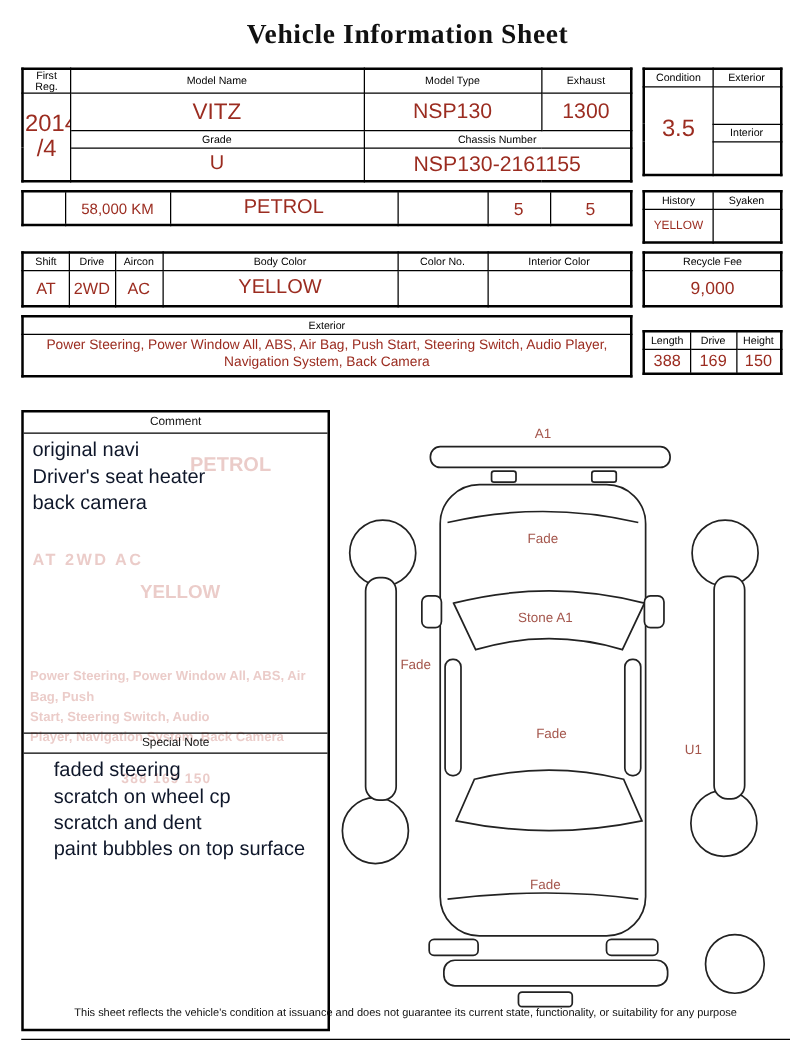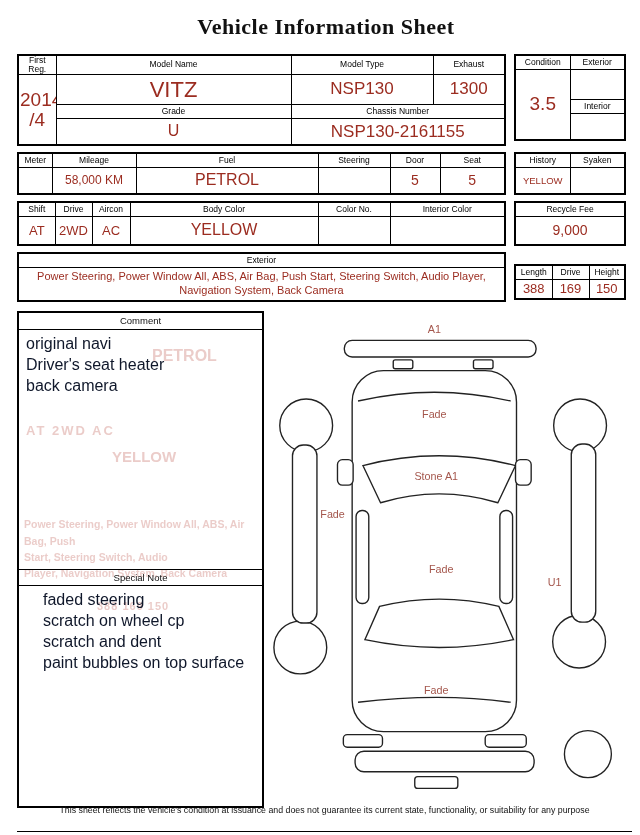--- a/index.html
+++ b/index.html
@@ -6,27 +6,27 @@
   html,body { background:#fff; }
   body { width:640px; height:835px; font-family:"Liberation Sans",sans-serif; color:#111; }
   .sheet { position:relative; width:640px; height:835px; padding:6px 5px 4px 17px; overflow:hidden; }
   .title { text-align:center; font-family:"Liberation Serif",serif; font-size:22px; font-weight:700; margin:8px 0 14px; letter-spacing:0.5px; }
 
   .row { display:flex; gap:8px; margin-bottom:6px; align-items:flex-start; }
   table.t { border-collapse:collapse; table-layout:fixed; border:2px solid #000;padding-left:24px; }
   table.t td { border:1px solid #000; text-align:center; vertical-align:middle; overflow:hidden; padding:0 1px; }
   td.hdr { font-size:8.5px; color:#000; height:14px; line-height:1.05; }
   td.val { color:#9b2c20; line-height:1.05; }
-  .v20{font-size:19px;} .v18{font-size:22px;} .v17{font-size:17px;} .v16{font-size:16px;}
+  .v20{font-size:19px;} .v18{font-size:18px;} .v17{font-size:17px;} .v16{font-size:16px;}
   .v14{font-size:14px;} .v13{font-size:13px;} .v12{font-size:12px;} .v10{font-size:9.5px;}
   .pre { white-space:pre-line; }
   td.equip { font-size:11px; text-align:left; vertical-align:top; padding:3px 6px; color:#9b2c20; line-height:1.25; }
   .lwh { margin-top:12px; }
 
-  .bottom { display:flex; gap:4px; margin-top:9px; align-items:flex-start; }
+  .bottom { display:flex; gap:4px; margin-top:26px; align-items:flex-start; }
   .notes { position:relative; width:247px; height:497px; border:2px solid #000; background:#fff; }
   .notes-hdr { height:17px; line-height:16px; text-align:center; font-size:9.5px; border-bottom:1px solid #000; position:relative; z-index:2; background:transparent; }
   .special-hdr { border-top:1px solid #000; }
   .notes-body { position:relative; z-index:1; padding:4px 7px; font-size:16px; color:#0f172a; white-space:pre-line; line-height:1.3; }
   .comment-body { height:239px; }
   .special-body { height:222px;padding-left:24px; }
   .ghost { position:absolute; z-index:0; color:rgba(193,96,86,0.32); font-weight:bold; white-space:pre-line; pointer-events:none; }
   .g1 { top:34px; left:133px; font-size:16px; }
   .g2 { top:110px; left:7px; font-size:13px; letter-spacing:2px; }
   .g3 { top:135px; left:93px; font-size:15px; }
@@ -104,28 +104,20 @@
     <table class="t" style="width:487px">
       <colgroup>
           <col style="width:34px">
           <col style="width:84px">
           <col style="width:182px">
           <col style="width:72px">
           <col style="width:50px">
           <col style="width:65px">
         </colgroup>
       <tbody>
-          <tr style="height:13px">
-        <td class="hdr">Meter</td>
-        <td class="hdr">Mileage</td>
-        <td class="hdr">Fuel</td>
-        <td class="hdr">Steering</td>
-        <td class="hdr">Door</td>
-        <td class="hdr">Seat</td>
-      </tr>
       <tr style="height:27px">
         <td class="val v12"></td>
         <td class="val v12">58,000 KM</td>
         <td class="val v16">PETROL</td>
         <td class="val v12"></td>
         <td class="val v14">5</td>
         <td class="val v14">5</td>
       </tr>
     </tbody>
       </table>

